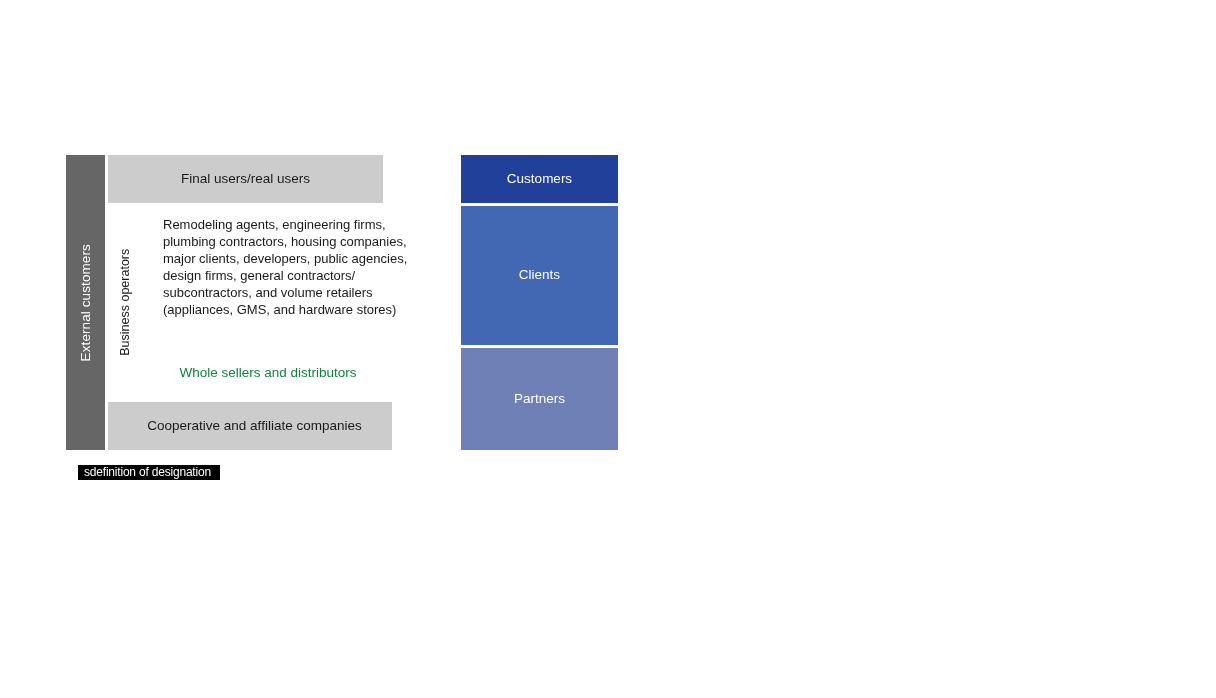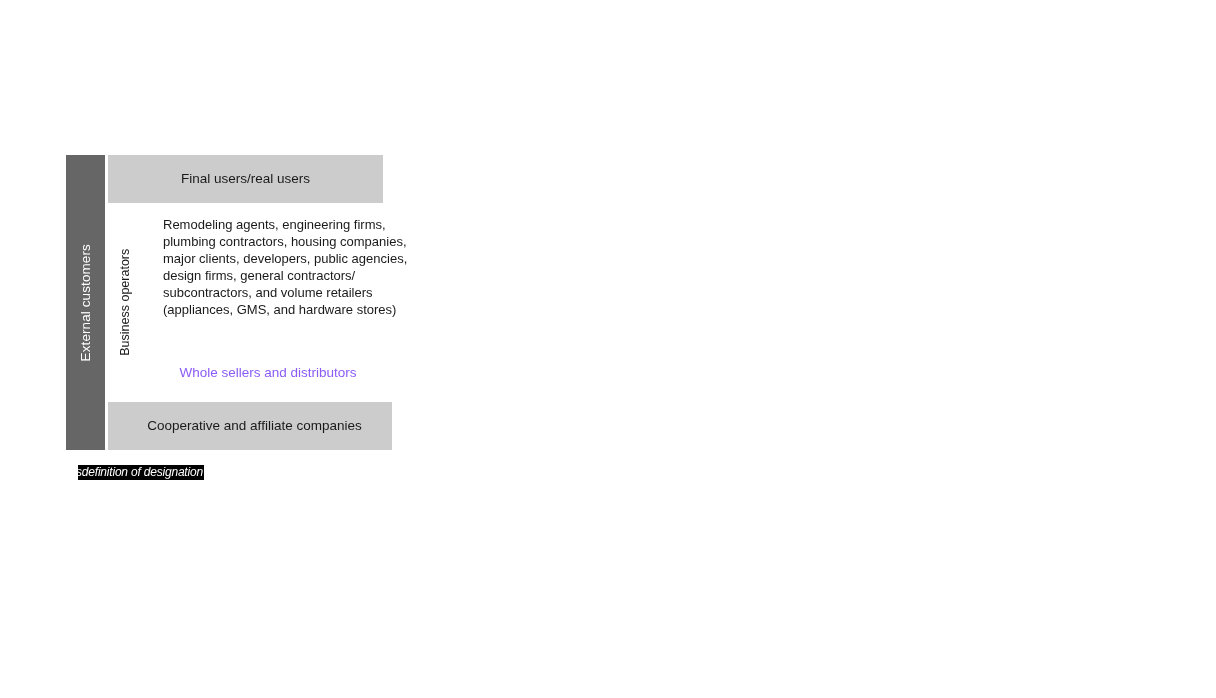--- a/index.html
+++ b/index.html
@@ -109,21 +109,21 @@
     line-height: 17px;
     text-align: left;
   }
 
   .mid-subline {
     position: absolute;
     left: 0px;
     top: 160px;
     width: 320px;
     text-align: center;
-    color: #8b5cf6;
+    color: #15803d;
     font-size: 13.5px;
     line-height: 1.2;
   }
 
   
   .blue-col {
     position: absolute;
     left: 461px;
     top: 155px;
     width: 157px;
@@ -152,23 +152,22 @@
     position: absolute;
     left: 78px;
     top: 465px;
     height: 15px;
     background: #000000;
     color: #ffffff;
     font-size: 12px;
     line-height: 15px;
     white-space: nowrap;
     overflow: hidden;
-    padding: 0 1px;
+    padding: 0 9px;
     letter-spacing: -0.2px;
-    font-style: italic;
   }
   .caption .clip {
     display: inline-block;
     margin-left: -3px;
   }
 </style>
 </head>
 <body>
 
 <div class="canvas">
@@ -192,16 +191,30 @@
       <div class="mid-paragraph">Remodeling agents, engineering firms, plumbing contractors, housing companies, major clients, developers, public agencies, design firms, general contractors/ subcontractors, and volume retailers (appliances, GMS, and hardware stores)</div>
 
       <div class="mid-subline">Whole sellers and distributors</div>
     </div>
 
     <div class="band band-bottom">
       <span class="band-label">Cooperative and affiliate companies</span>
     </div>
   </div>
 
+  <div class="blue-col">
+
+    <div class="blue-block blue-1">
+      <span class="blue-label">Customers</span>
+    </div>
+
+    <div class="blue-block blue-2">
+      <span class="blue-label">Clients</span>
+    </div>
+
+    <div class="blue-block blue-3">
+      <span class="blue-label">Partners</span>
+    </div>
+  </div>
 
   <div class="caption"><span class="clip">s</span><span>definition of designation</span></div>
 
 </div>
 
 </body></html>

